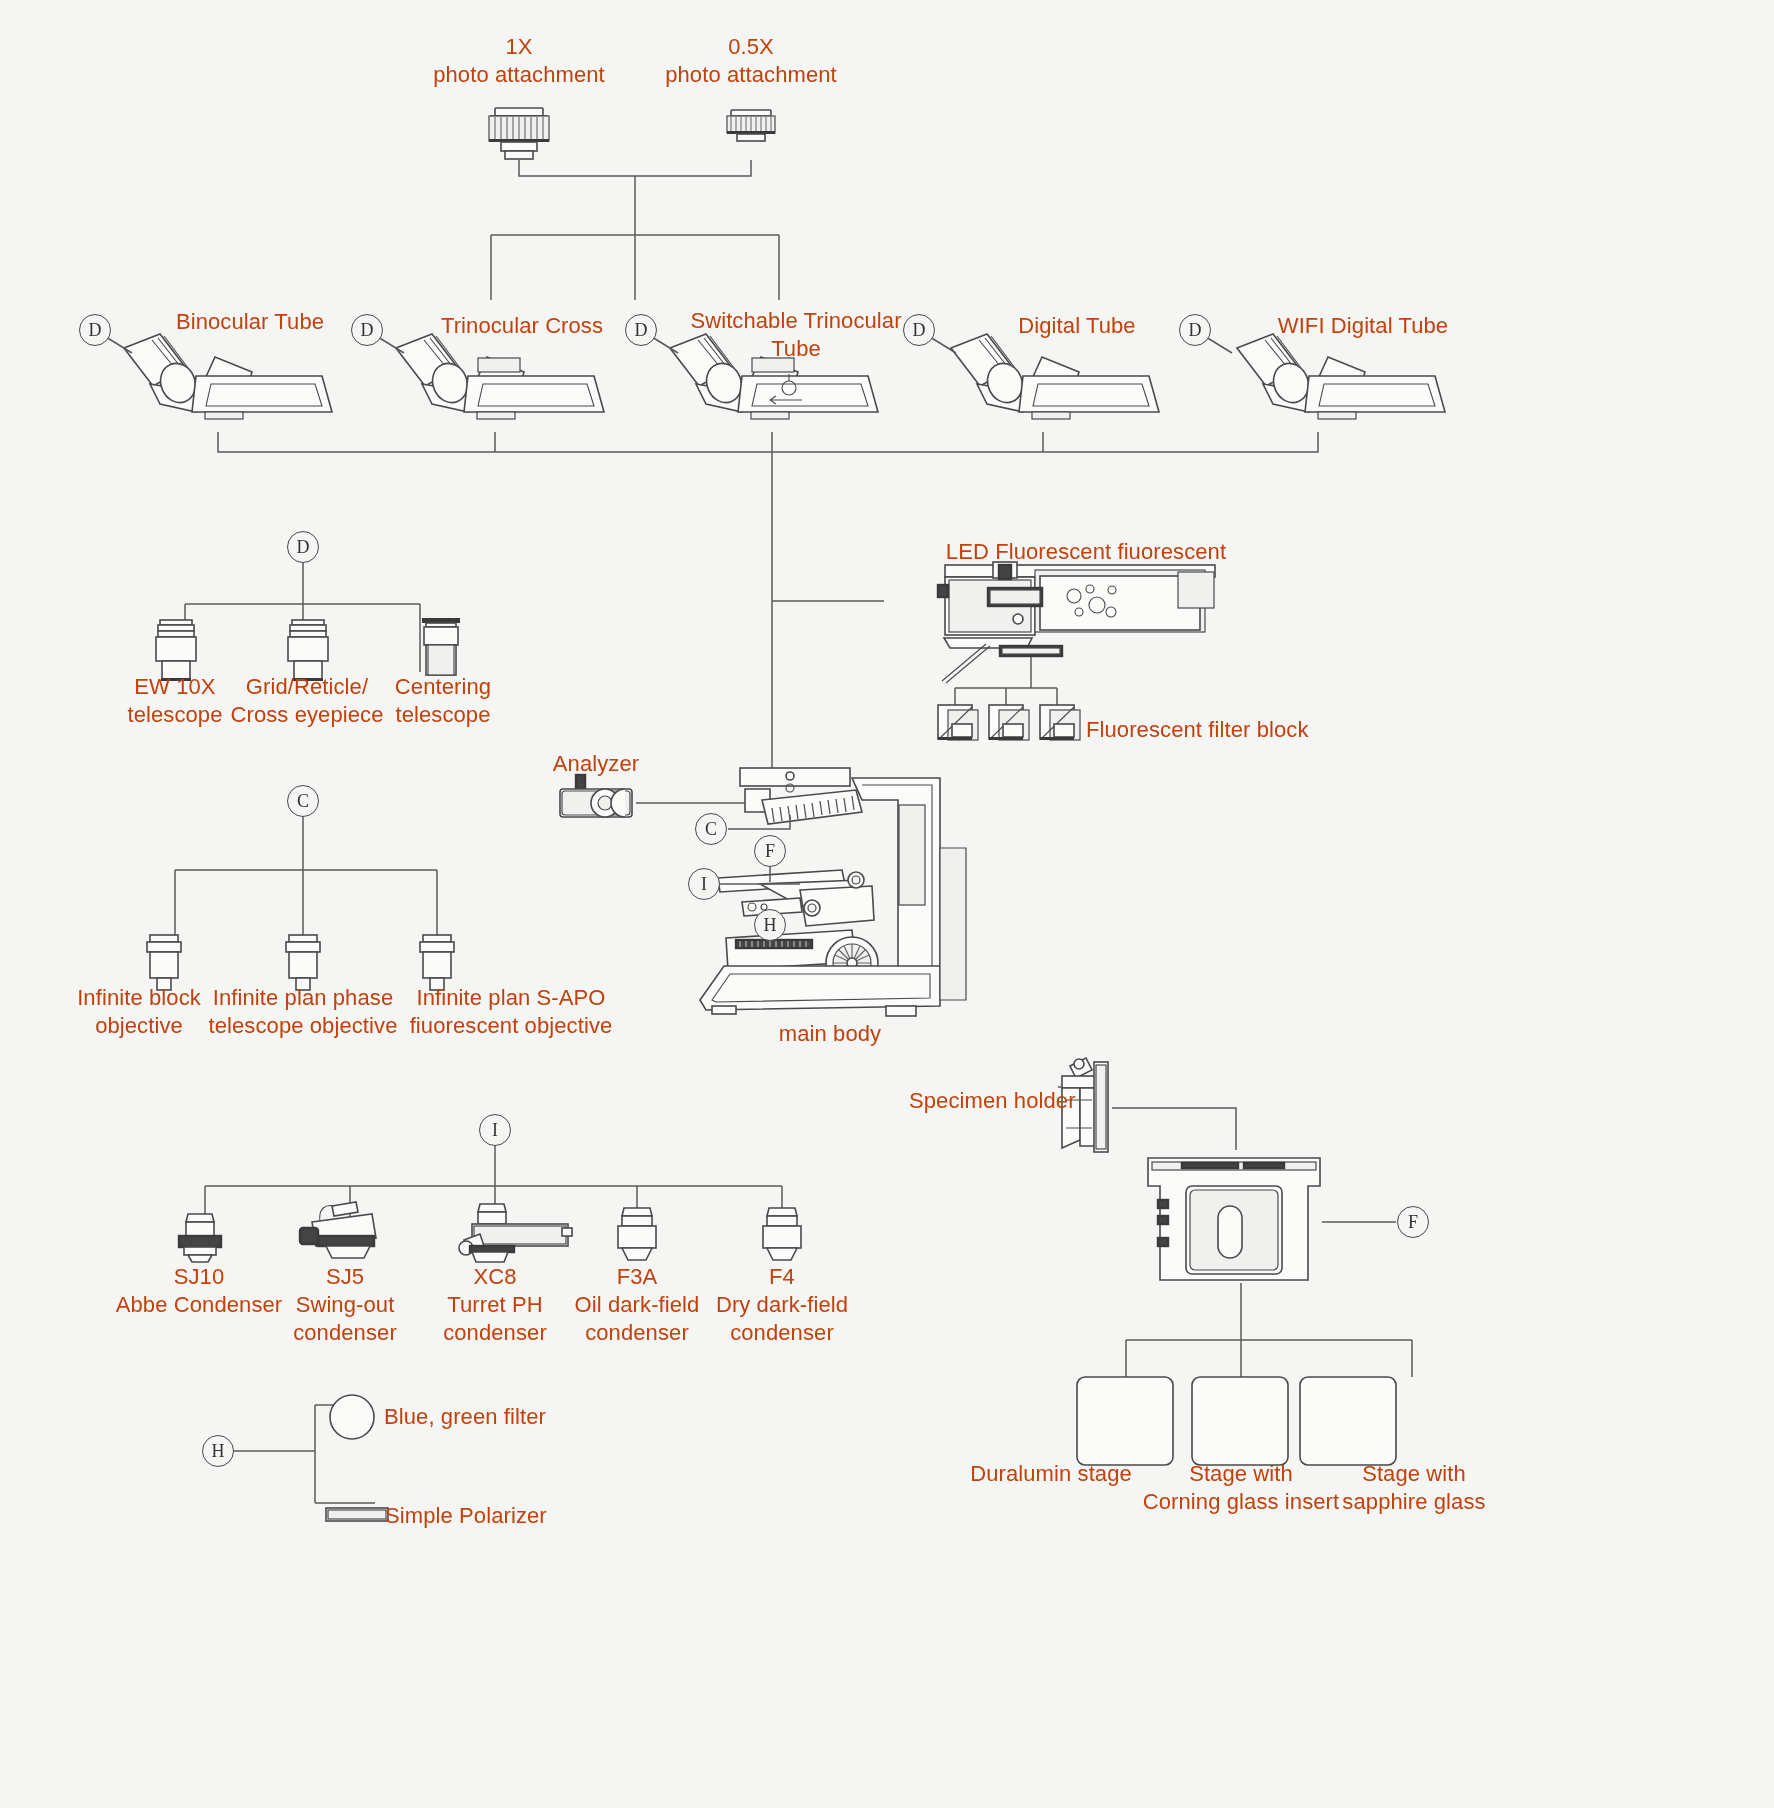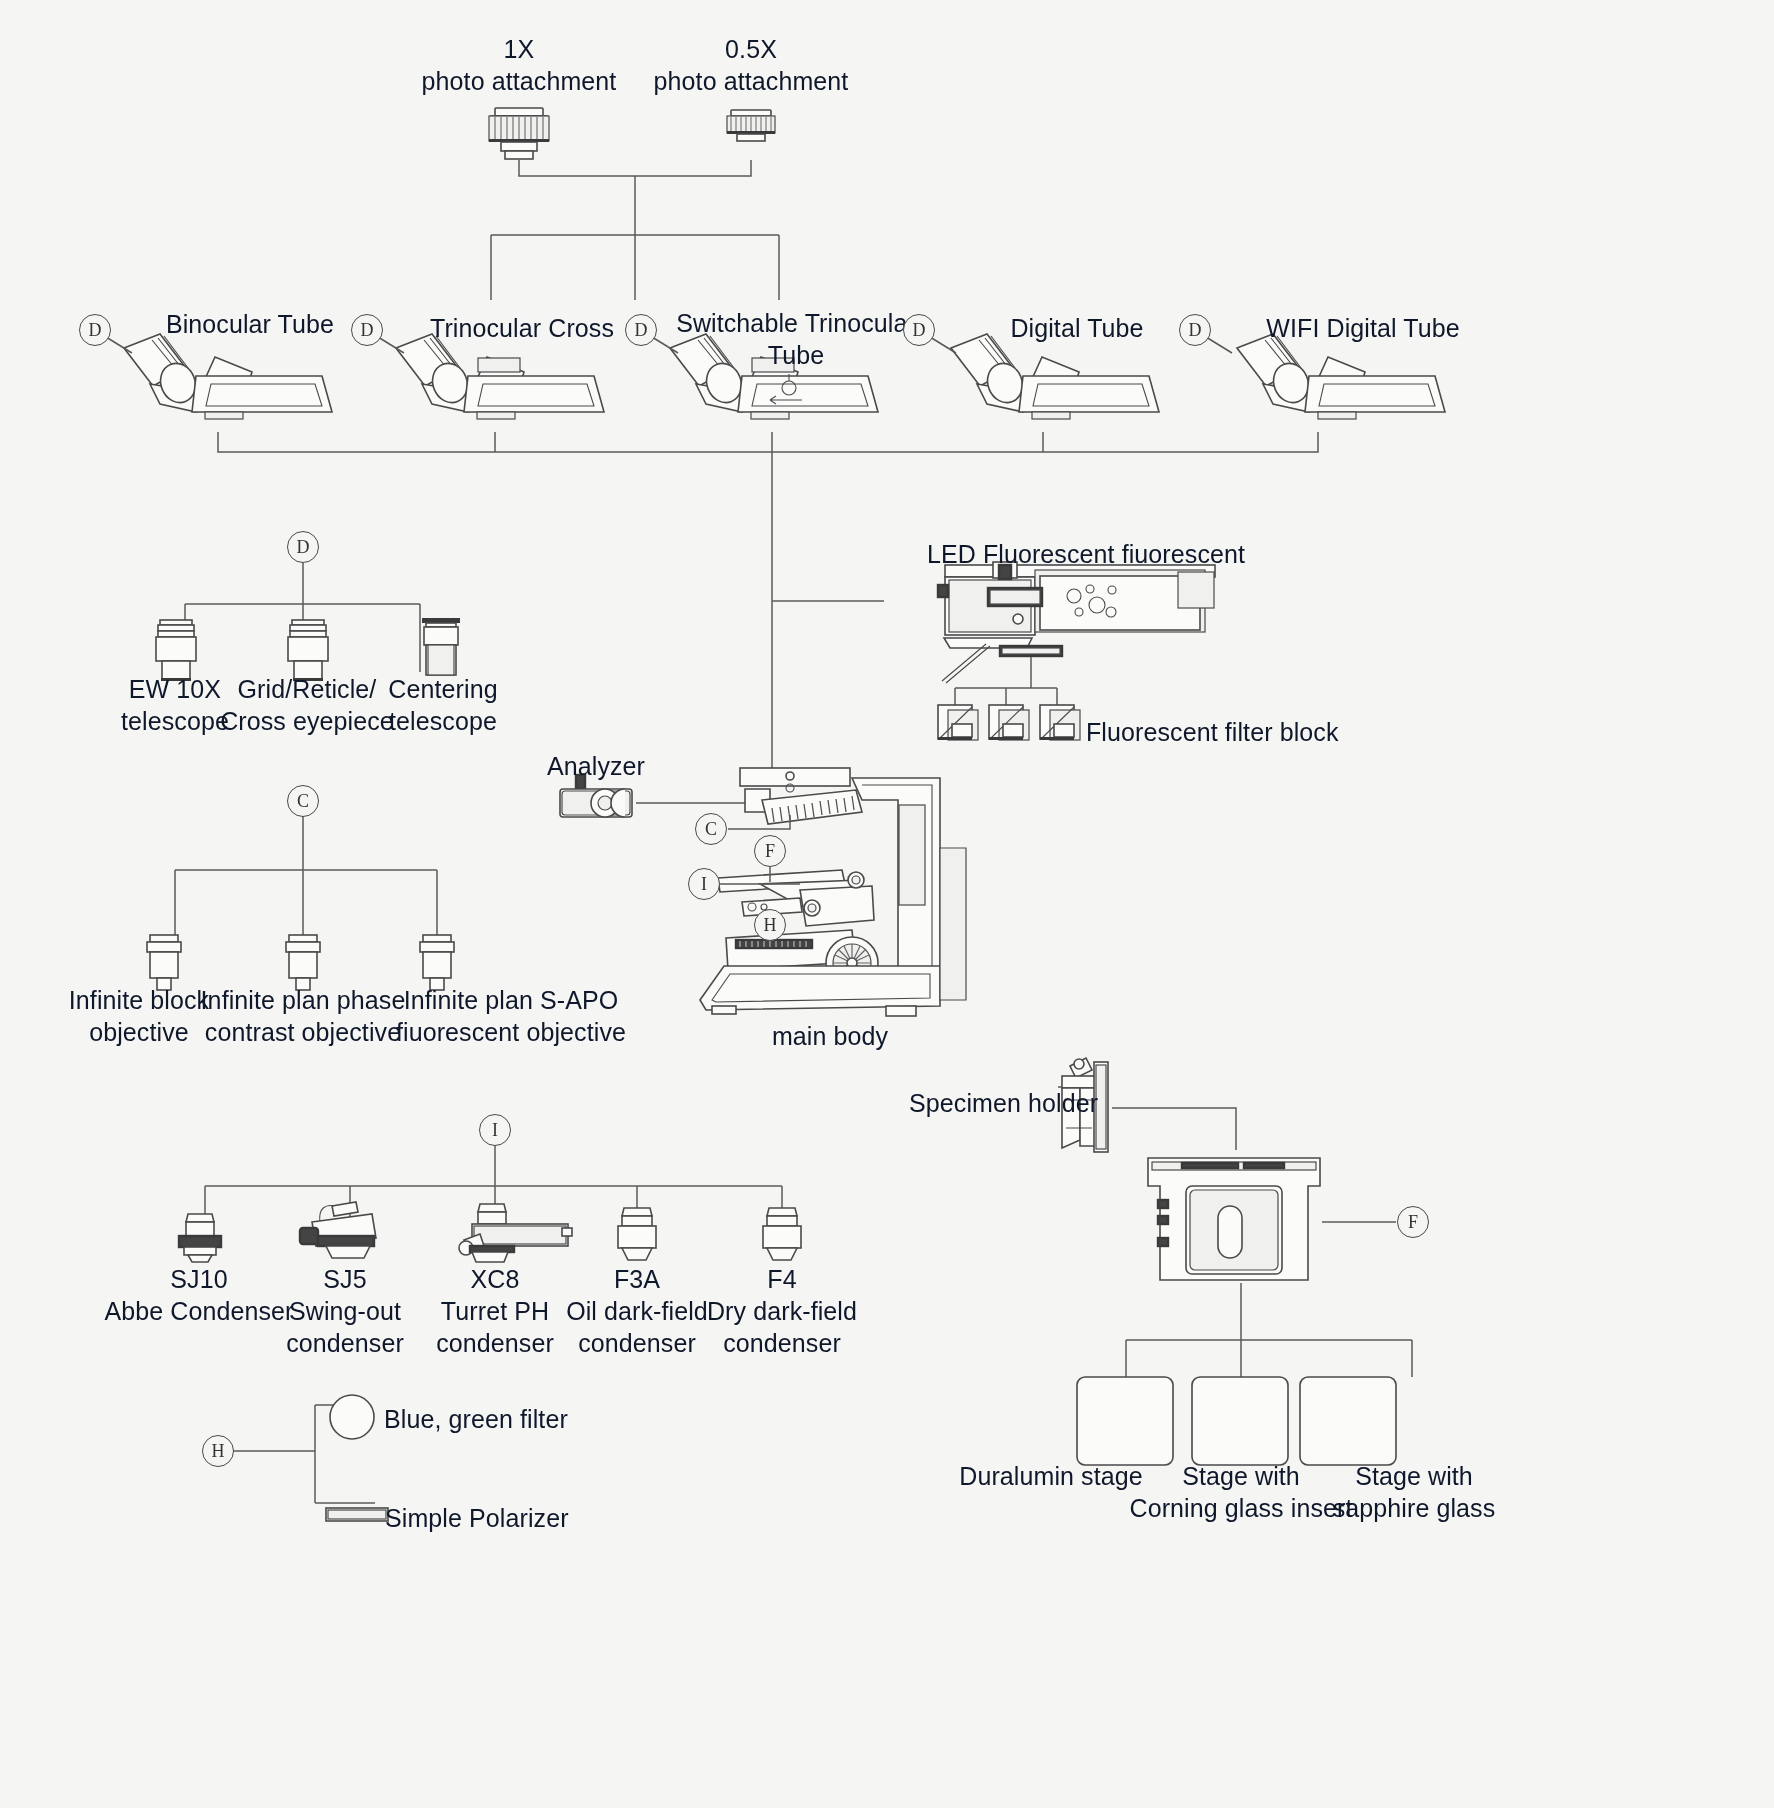--- a/index.html
+++ b/index.html
@@ -7,22 +7,22 @@
     width:1774px;height:1808px;
     background:#f5f5f4;
     font-family:"Liberation Sans", sans-serif;
     color:#3a3a3a;
     position:relative;
     overflow:hidden;
   }
   .cv{position:absolute;inset:0;width:1774px;height:1808px;}
   .lbl{
     position:absolute;
-    font-size:25px;
-    color:#0f172a;
+    font-size:22px;
+    color:#c2410c;
     text-align:center;
     line-height:1.28;
     white-space:pre-line;
     letter-spacing:.1px;
   }
   .lbl.left{text-align:left;}
   .ctr{transform:translateX(-50%);}
   .badge{
     position:absolute;
     width:30px;height:30px;
@@ -482,21 +482,21 @@
 telescope</div>
 <div class="lbl ctr" style="left:307px;top:673px;width:220px;">Grid/Reticle/
 Cross eyepiece</div>
 <div class="lbl ctr" style="left:443px;top:673px;width:200px;">Centering
 telescope</div>
 
 <div class="badge" style="left:303px;top:801px;">C</div>
 <div class="lbl ctr" style="left:139px;top:984px;width:230px;">Infinite block
 objective</div>
 <div class="lbl ctr" style="left:303px;top:984px;width:250px;">Infinite plan phase
-contrast objective</div>
+telescope objective</div>
 <div class="lbl ctr" style="left:511px;top:984px;width:280px;text-align:center;">Infinite plan S-APO
 fiuorescent objective</div>
 
 <div class="lbl ctr" style="left:1086px;top:538px;width:420px;">LED Fluorescent fiuorescent</div>
 <div class="lbl left" style="left:1086px;top:716px;width:360px;">Fluorescent filter block</div>
 
 <div class="lbl ctr" style="left:596px;top:750px;width:220px;">Analyzer</div>
 <div class="lbl ctr" style="left:830px;top:1020px;width:240px;">main body</div>
 <div class="badge" style="left:711px;top:829px;">C</div>
 <div class="badge" style="left:770px;top:851px;">F</div>

